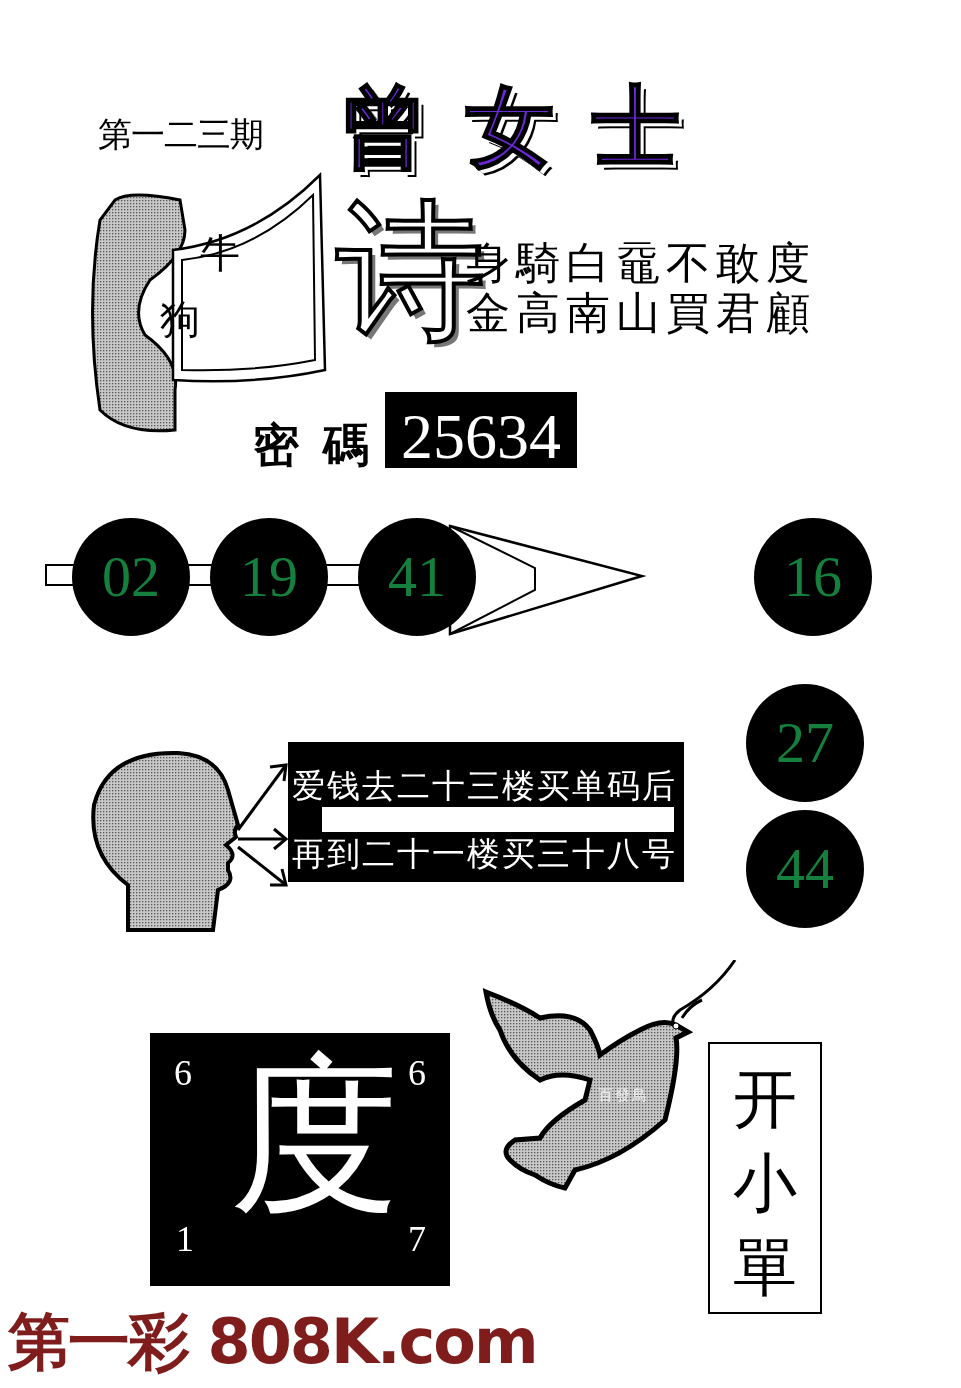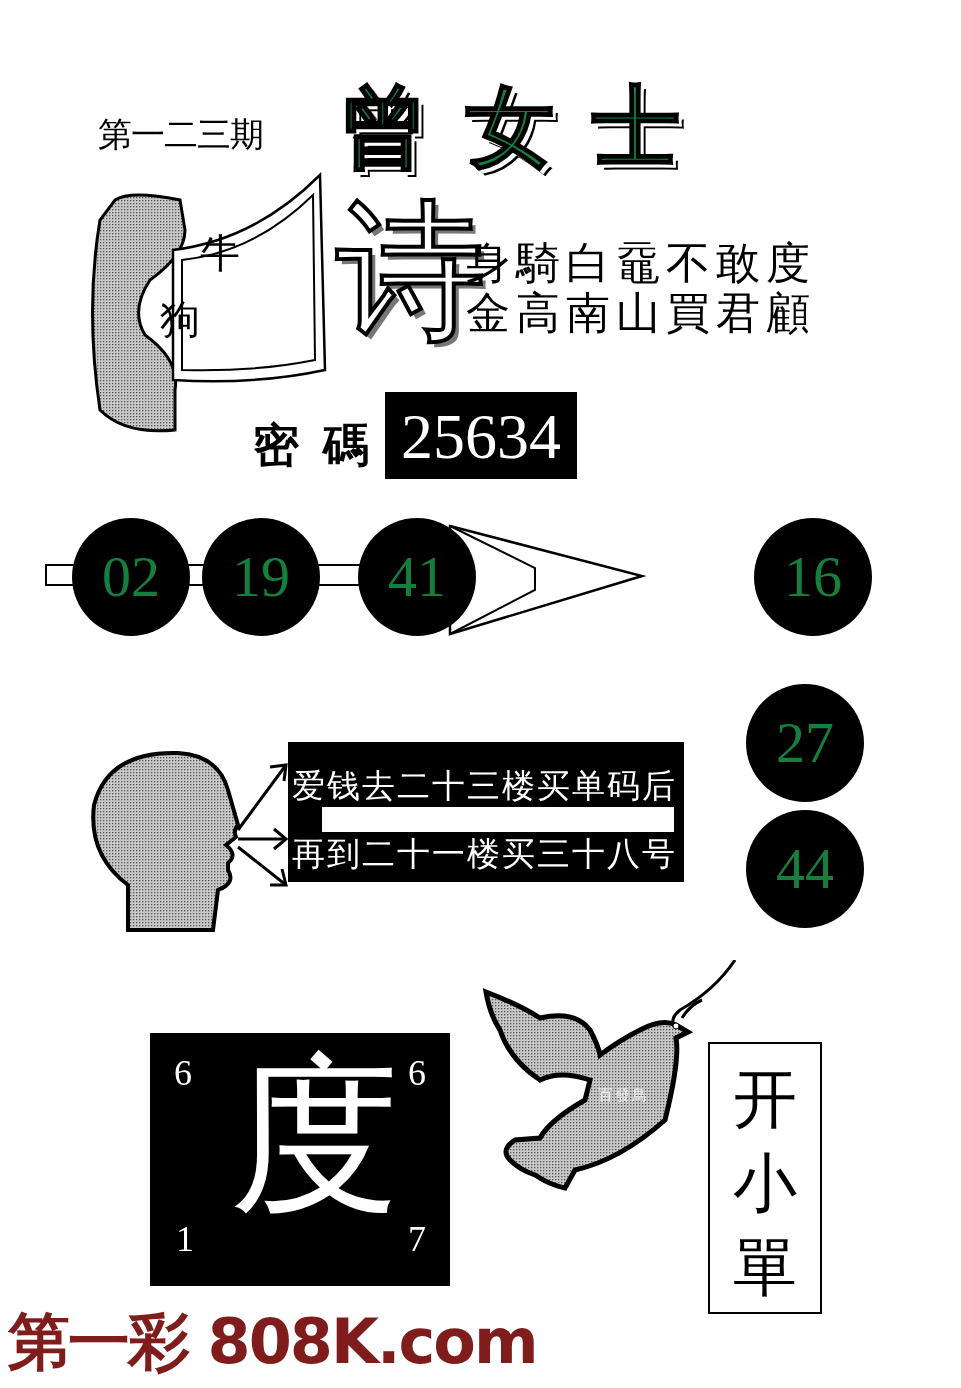--- a/index.html
+++ b/index.html
@@ -1,26 +1,26 @@
 <!DOCTYPE html>
 <html><head>
 <meta charset="utf-8">
 <style>
   html, body { margin:0; padding:0; background:#fff; }
   body { width:961px; height:1388px; position:relative; overflow:hidden;
          font-family:"DejaVu Sans", sans-serif; color:#000; }
   .abs { position:absolute; }
   .issue { left:98px; top:112px; font-size:34px; font-family:"DejaVu Sans", sans-serif; letter-spacing:-1px; }
   .title { left:340px; top:68px; font-size:88px; font-weight:bold; font-family:"DejaVu Serif", serif;
-           letter-spacing:38px; color:#15803d; text-shadow:4px 4px 0 #fff, 6px 6px 0 #000;text-align:center; -webkit-text-stroke:2px #000; }
+           letter-spacing:38px; color:#6d28d9; text-shadow:4px 4px 0 #fff, 6px 6px 0 #000;text-align:center; -webkit-text-stroke:2px #000; }
   .poem-char { left:336px; top:196px; font-size:150px; font-family:"DejaVu Serif", serif; color:#fff;
                -webkit-text-stroke:4px #000; text-shadow:5px 5px 0 #777; line-height:1; }
   .poem-line { left:466px; font-size:44px; font-family:"DejaVu Sans", sans-serif; letter-spacing:6px; }
   .mima-label { left:253px; top:415px; font-size:46px; font-weight:bold; font-family:"DejaVu Serif", serif; letter-spacing:24px; }
-  .mima-box { left:385px; top:392px; width:192px; height:87px; background:#000; color:#fff;
+  .mima-box { left:385px; top:392px; width:192px; height:76px; background:#000; color:#fff;
               font-family:"Liberation Serif", serif; font-size:64px; line-height:90px; text-align:center; }
   .ball { width:118px; height:118px; border-radius:50%; background:#000; color:#15803d;
           font-family:"Liberation Serif", serif; font-size:58px; line-height:118px; text-align:center; }
   .bar { left:45px; top:564px; width:490px; height:18px; border:2px solid #000; background:#fff; }
   .msg-box { left:288px; top:742px; width:396px; height:140px; background:#000; }
   .msg-line { left:292px; color:#fff; font-size:33px; font-family:"DejaVu Serif", serif; letter-spacing:2px; white-space:nowrap; }
   .white-strip { left:322px; top:807px; width:352px; height:25px; background:#fff; }
   .du-box { left:150px; top:1033px; width:300px; height:253px; background:#000; color:#fff; }
   .du-num { color:#fff; font-family:"Liberation Serif", serif; font-size:36px; }
   .du-char { left:230px; top:1050px; font-size:170px; color:#fff; font-family:"DejaVu Serif", serif; line-height:1; }
@@ -56,21 +56,21 @@
 
 <div class="abs mima-label">密碼</div>
 <div class="abs mima-box">25634</div>
 
 <div class="abs bar"></div>
 <svg class="abs" style="left:440px;top:520px;" width="220" height="120">
   <polygon points="10,6 202,56 10,114" fill="#fff" stroke="#000" stroke-width="2.5"></polygon>
   <polyline points="10,6 95,48 95,70 10,114" fill="none" stroke="#000" stroke-width="2"></polyline>
 </svg>
 <div class="abs ball" style="left:72px;top:518px;">02</div>
-<div class="abs ball" style="left:202px;top:518px;">19</div>
+<div class="abs ball" style="left:210px;top:518px;">19</div>
 <div class="abs ball" style="left:358px;top:518px;">41</div>
 
 <div class="abs ball" style="left:754px;top:518px;">16</div>
 <div class="abs ball" style="left:746px;top:684px;">27</div>
 <div class="abs ball" style="left:746px;top:810px;">44</div>
 
 <svg class="abs" style="left:88px;top:745px;" width="210" height="190">
   <path d="M40,185 L40,140 Q0,110 6,60 Q20,6 90,8 Q130,10 140,45 L150,80 Q145,85 148,92 L138,100 Q150,110 140,118 L140,125 Q148,138 130,145 L125,185 Z" fill="url(#dots)" stroke="#000" stroke-width="4"></path>
   <line x1="150" y1="85" x2="198" y2="20" stroke="#000" stroke-width="3"></line>
   <polyline points="182,22 198,20 196,36" fill="none" stroke="#000" stroke-width="3"></polyline>

